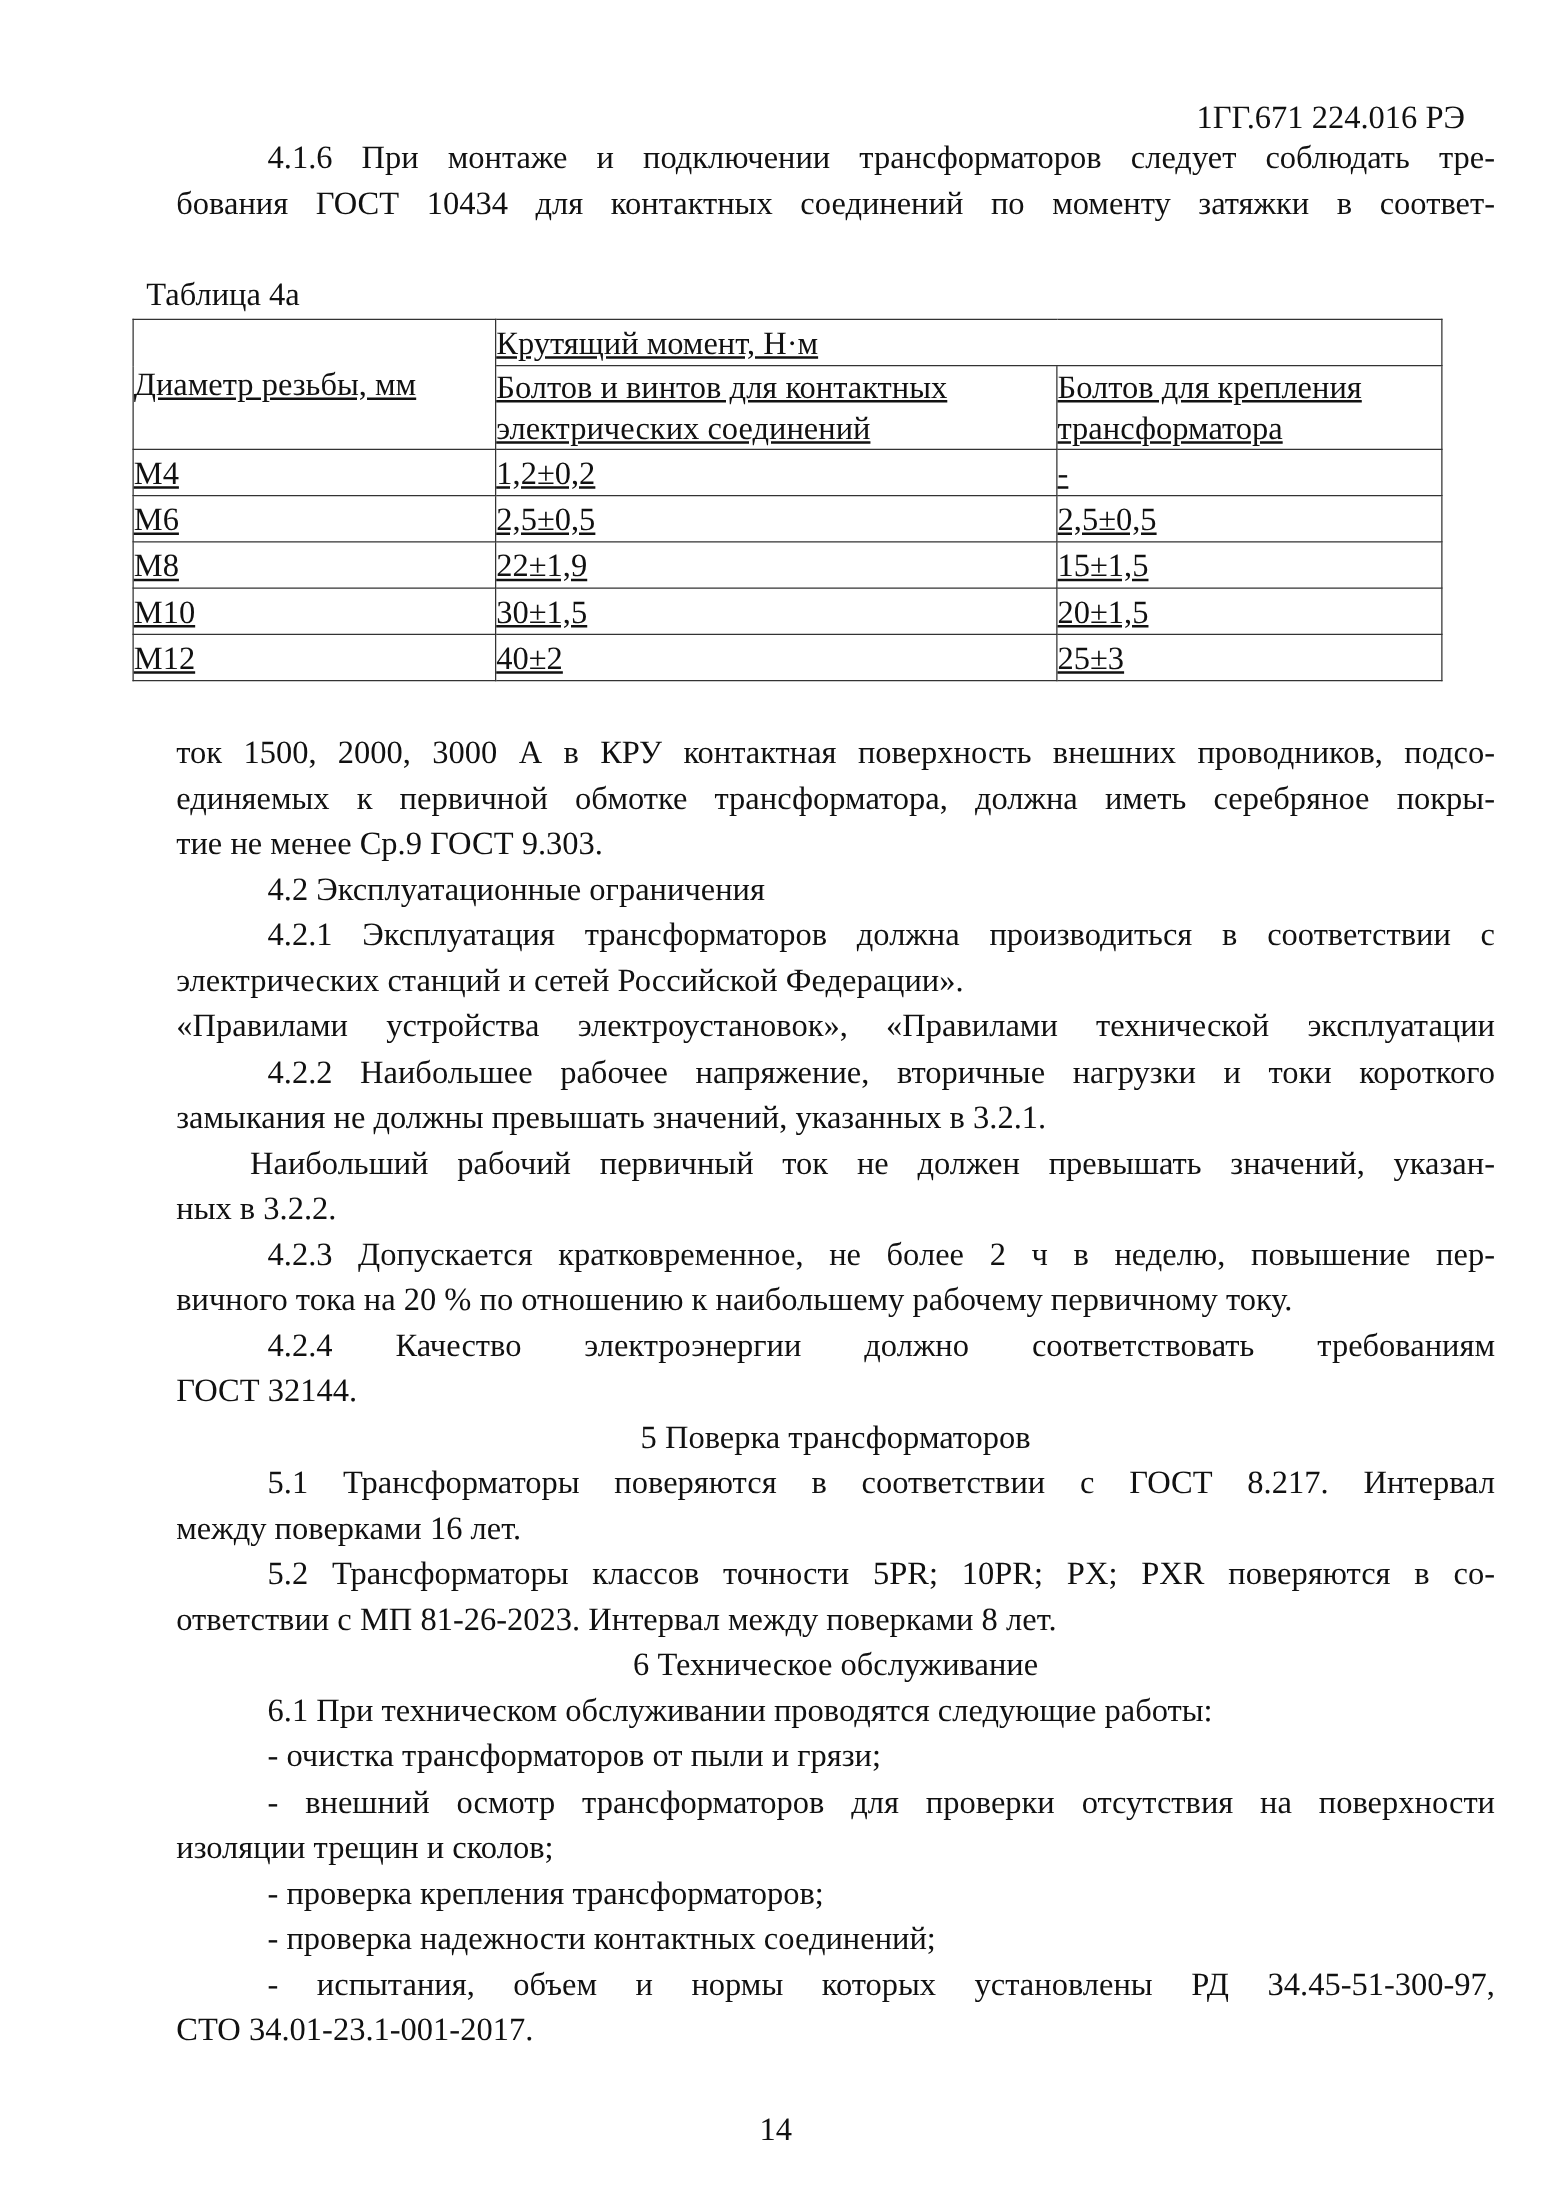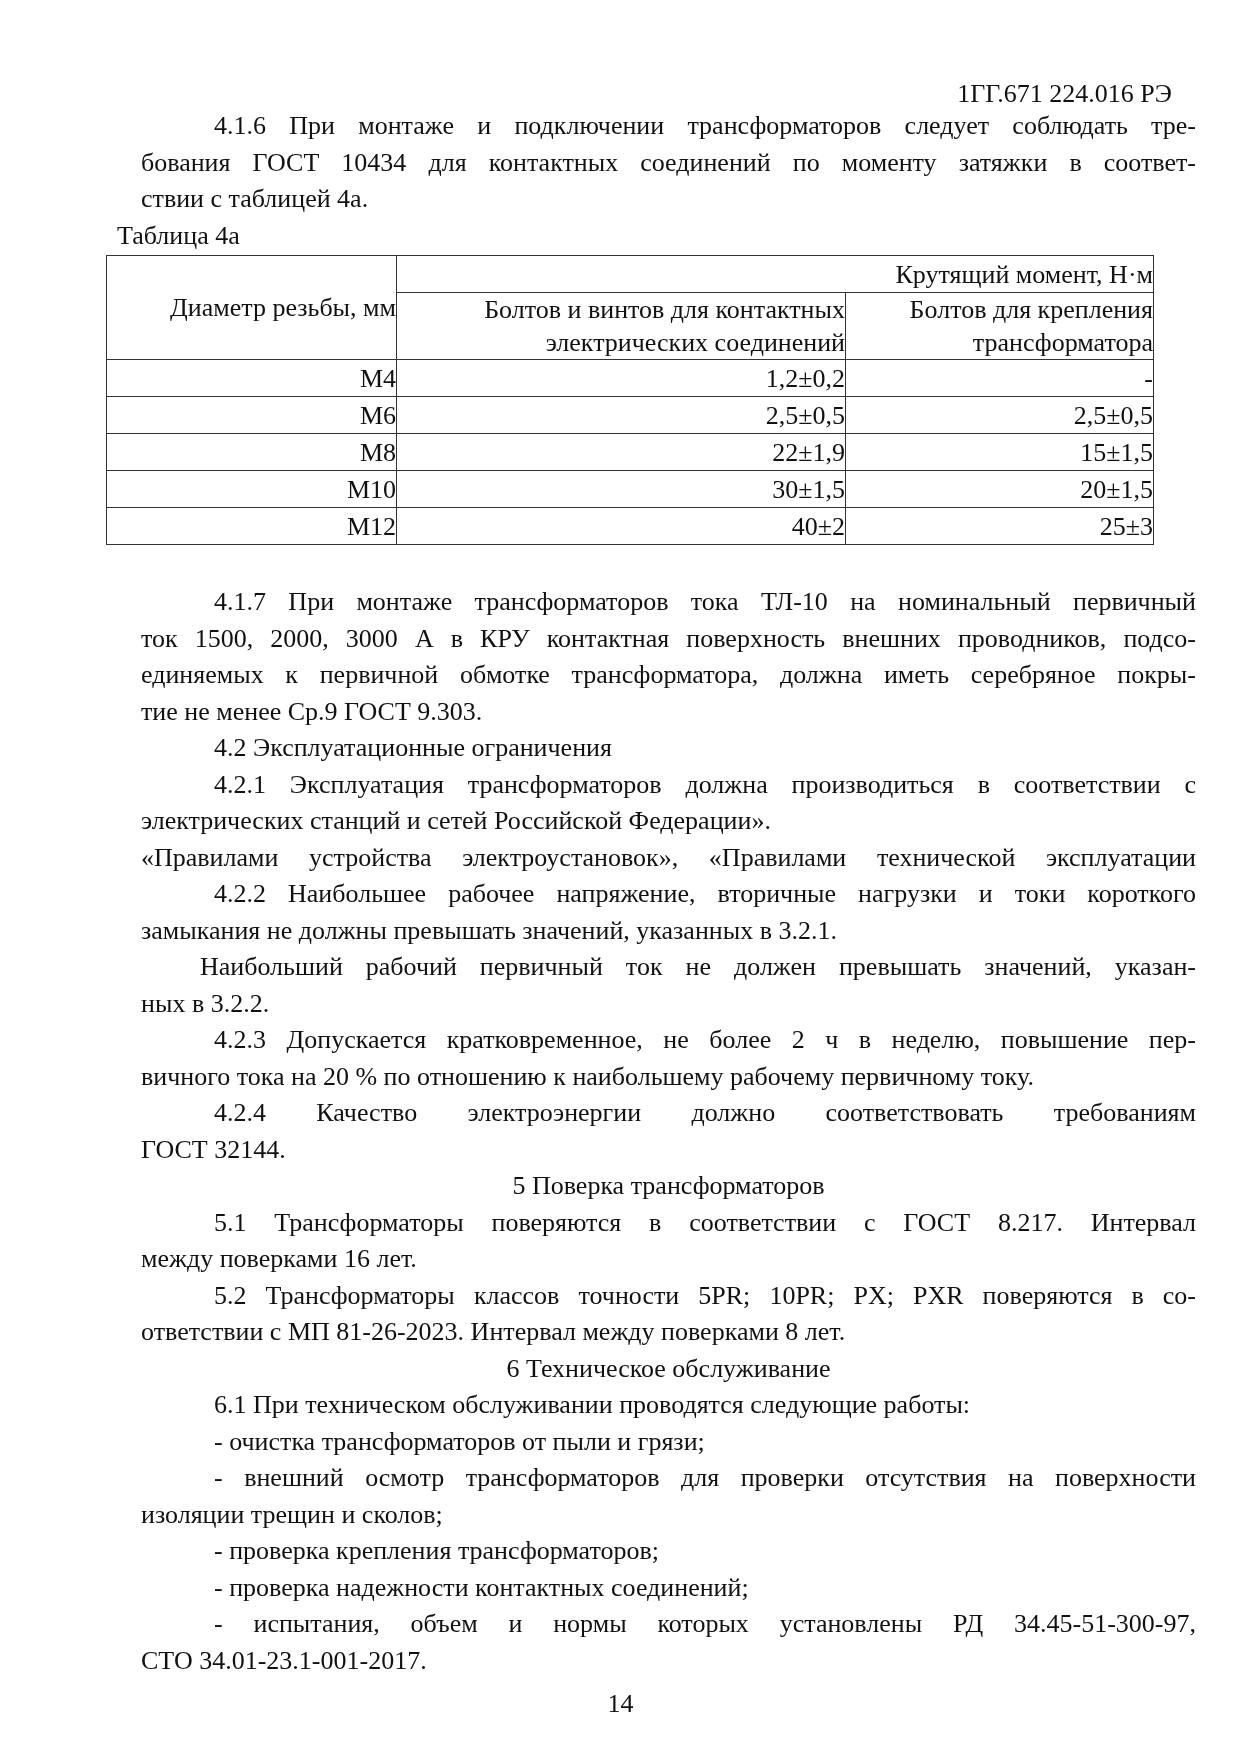--- a/index.html
+++ b/index.html
@@ -25,22 +25,22 @@
   .line.bold { font-weight: normal; }
 
   #block1 { top: 108px; }
   .caption { position: absolute; left: 117px; top: 218px; font-size: 26px; line-height: 36px; }
 
   table.torque {
     position: absolute; left: 106px; top: 255px; width: 1047px;
     border-collapse: collapse; font-size: 26px; table-layout: fixed;
   }
   table.torque td, table.torque th {
-    border: 1.6px solid #333333; text-align: right; font-weight: normal;
-    padding: 0; line-height: 33px;
+    border: 1.6px solid #333333; text-align: left; font-weight: normal;
+    padding: 0; line-height: 33px; text-decoration: underline;
   }
   table.torque col.c1 { width: 290px; }
   table.torque col.c2 { width: 449px; }
   table.torque col.c3 { width: 308px; }
   table.torque tr.head1 th { height: 36px; }
   table.torque tr.head2 th { height: 66px; margin-top: 31px; }
   table.torque tbody td { height: 36px; line-height: 35px; }
 
   #block2 { top: 584px; }
   .page-num { position: absolute; left: 0; width: 1241px; top: 1686px; text-align: center; font-size: 26px; line-height: 36px; }
@@ -48,21 +48,20 @@
 </head>
 <body>
 
 <div class="page">
 
   <div class="doc-code">1ГГ.671 224.016 РЭ</div>
 
   <div class="flow" id="block1">
       <span class="line indent">4.1.6 При монтаже и подключении трансформаторов следует соблюдать тре-</span>
       <span class="line ">бования ГОСТ 10434 для контактных соединений по моменту затяжки в соответ-</span>
-      <span class="line last">ствии с таблицей 4а.</span>
     </div>
 
   <div class="caption">Таблица 4а</div>
 
   <table class="torque">
     <colgroup>
         <col class="c1">
         <col class="c2">
         <col class="c3">
       </colgroup>
@@ -99,21 +98,20 @@
         </tr>
         <tr>
           <td>М12</td>
           <td>40±2</td>
           <td>25±3</td>
         </tr>
       </tbody>
   </table>
 
   <div class="flow" id="block2">
-      <span class="line indent">4.1.7 При монтаже трансформаторов тока ТЛ-10 на номинальный первичный</span>
       <span class="line ">ток 1500, 2000, 3000 А в КРУ контактная поверхность внешних проводников, подсо-</span>
       <span class="line ">единяемых к первичной обмотке трансформатора, должна иметь серебряное покры-</span>
       <span class="line last">тие не менее Ср.9 ГОСТ 9.303.</span>
       <span class="line indent last">4.2  Эксплуатационные ограничения</span>
       <span class="line indent">4.2.1  Эксплуатация трансформаторов должна производиться в соответствии с</span>
       <span class="line last">электрических станций и сетей Российской Федерации».</span>
       <span class="line ">«Правилами устройства электроустановок», «Правилами технической эксплуатации</span>
       <span class="line indent">4.2.2  Наибольшее рабочее напряжение, вторичные нагрузки и токи короткого</span>
       <span class="line last">замыкания не должны превышать значений, указанных в 3.2.1.</span>
       <span class="line indent-sm">Наибольший рабочий первичный ток не должен превышать значений, указан-</span>

